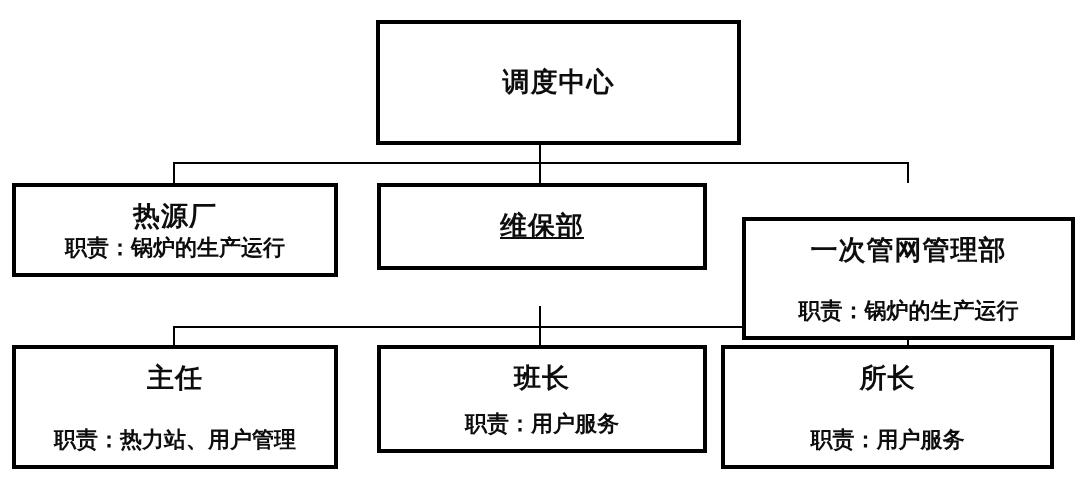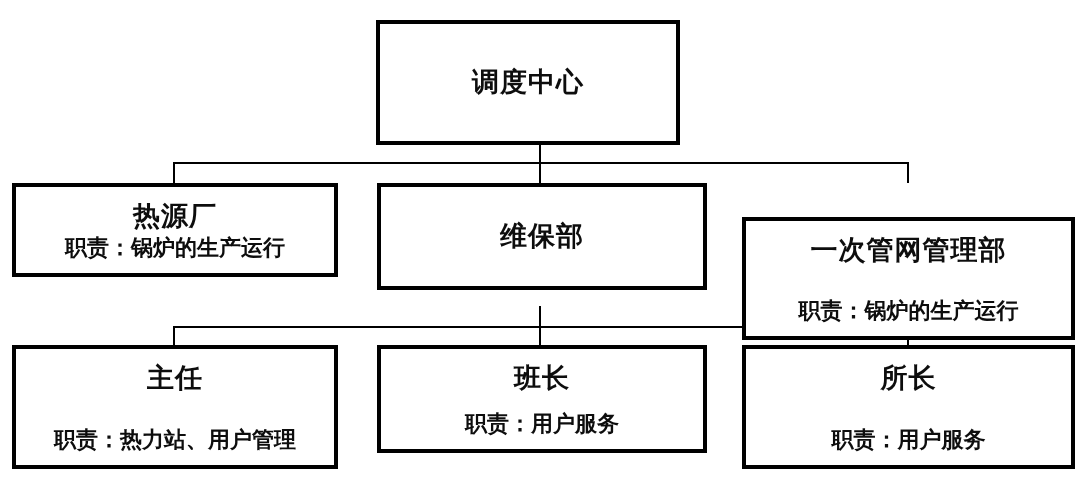--- a/index.html
+++ b/index.html
@@ -43,27 +43,27 @@
   .node .duty {
     font-size: 22px;
     line-height: 1.1;
     white-space: nowrap;
   }
   .line {
     position: absolute;
     background: #000000;
   }
   
-  #n-root { left: 376px; top: 20px;  width: 304px; height: 125px; }
+  #n-root { left: 376px; top: 20px;  width: 365px; height: 125px; }
   #n-l2a  { left: 12px;  top: 183px; width: 326px; height: 94px; }
-  #n-l2b  { left: 377px; top: 183px; width: 330px; height: 107px; }
+  #n-l2b  { left: 377px; top: 183px; width: 330px; height: 87px; text-decoration: underline; }
   #n-l2c  { left: 742px; top: 169px; width: 333px; height: 123px; margin-top: 48px; }
   #n-l3a  { left: 12px;  top: 345px; width: 326px; height: 124px; }
   #n-l3b  { left: 377px; top: 345px; width: 330px; height: 108px; }
-  #n-l3c  { left: 742px; top: 345px; width: 333px; height: 124px; }
+  #n-l3c  { left: 721px; top: 345px; width: 333px; height: 124px; }
   
   #c1-v  { left: 539px; top: 145px; width: 2px;   height: 38px; }
   #c1-h  { left: 173px; top: 162px; width: 736px; height: 2px;  }
   #c1-dl { left: 173px; top: 162px; width: 2px;   height: 21px; }
   #c1-dr { left: 907px; top: 162px; width: 2px;   height: 21px; }
   #c2-v  { left: 539px; top: 306px; width: 2px;   height: 39px; }
   #c2-h  { left: 173px; top: 326px; width: 736px; height: 2px;  }
   #c2-dl { left: 173px; top: 326px; width: 2px;   height: 19px; }
   #c2-dr { left: 907px; top: 326px; width: 2px;   height: 19px; }
 </style>

